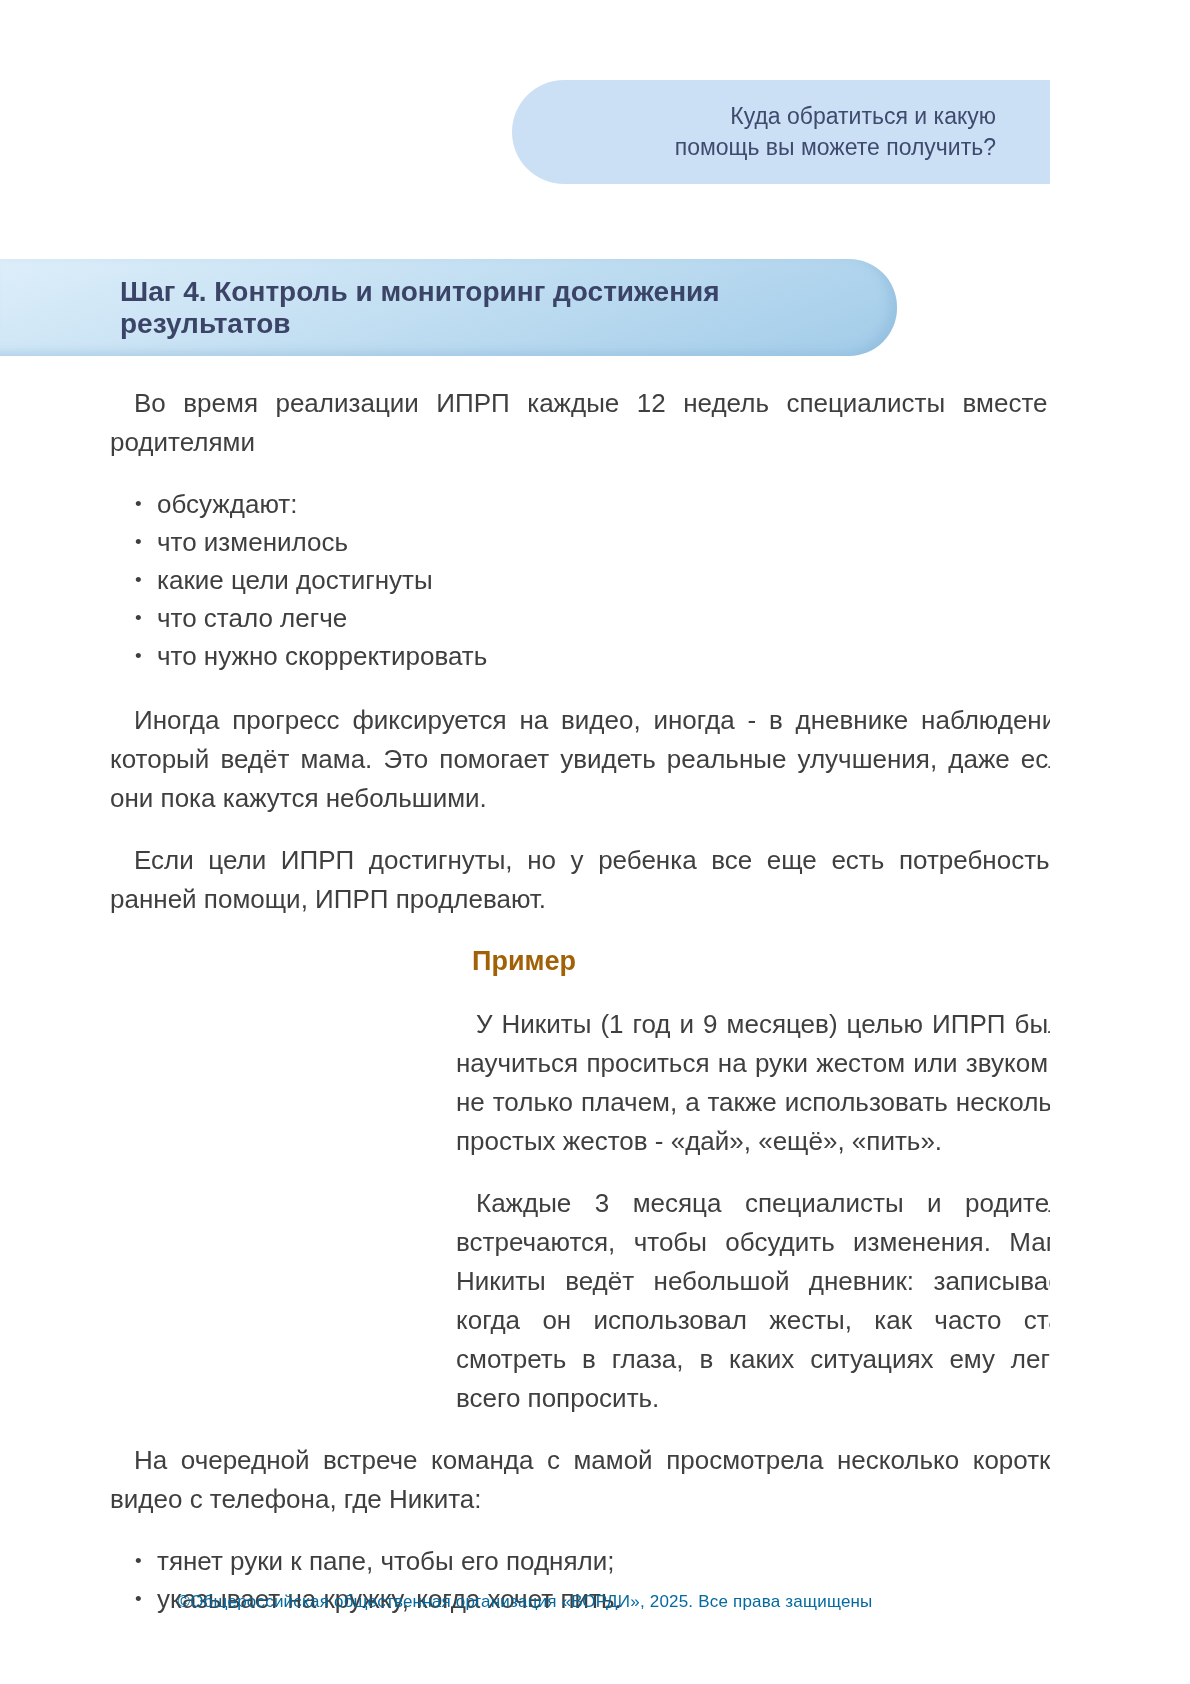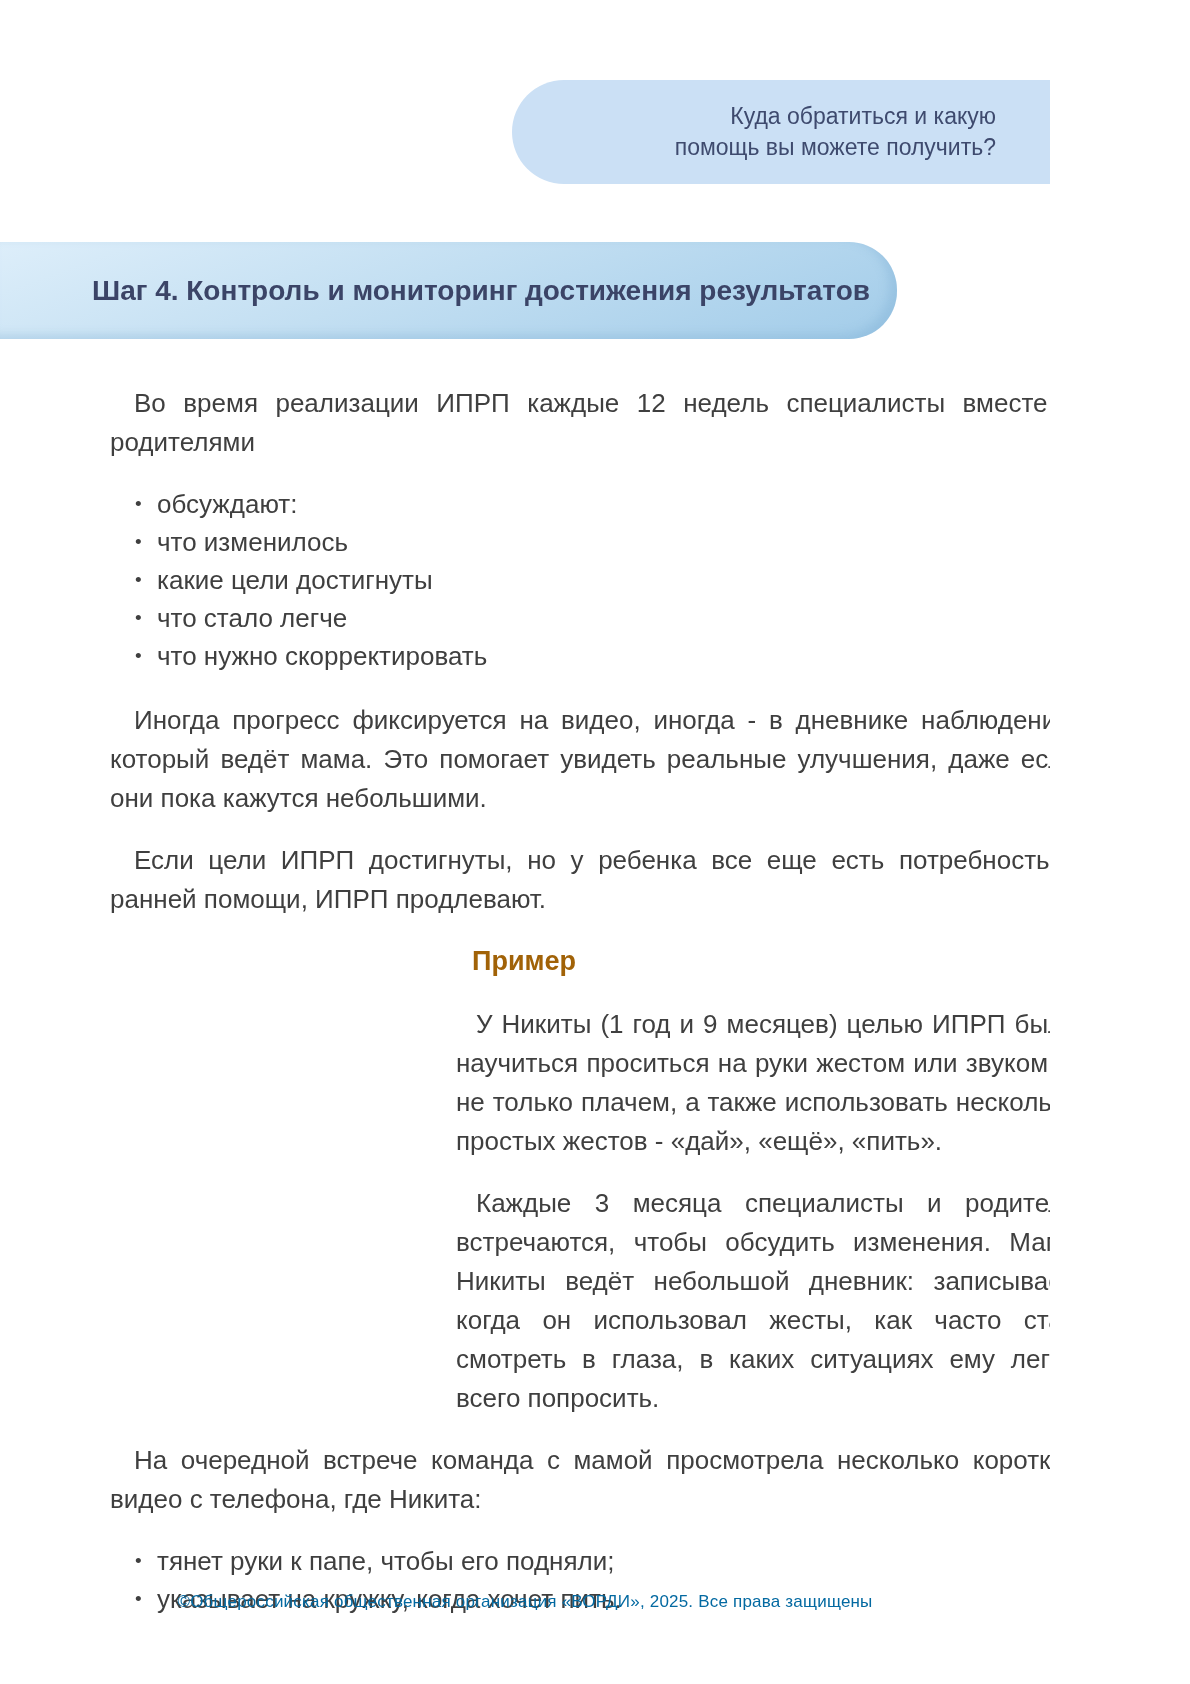--- a/index.html
+++ b/index.html
@@ -14,25 +14,25 @@
     background:#cbe0f5;border-radius:52px;
     display:flex;flex-direction:column;justify-content:center;align-items:flex-end;
     padding-right:112px;box-sizing:border-box;
   }
   .header-badge .line{
     font-size:23px;line-height:31px;color:#3e4a6e;font-weight:500;text-align:right;
   }
 
   
   .banner{
-    position:absolute;top:242px;left:0;width:897px;height:97px;
+    position:absolute;top:259px;left:0;width:897px;height:97px;
     border-radius:0 48px 48px 0;
     background:linear-gradient(160deg,#ddeefa 0%,#c3dff2 45%,#a2cce9 100%);
     box-shadow:inset -8px -4px 10px rgba(122,172,208,0.35);
-    display:flex;align-items:center;padding-left:92px;box-sizing:border-box;
+    display:flex;align-items:center;padding-left:120px;box-sizing:border-box;
   }
   .banner-title{font-size:28px;font-weight:bold;color:#3b4467;}
 
   
   .content{
     position:absolute;left:110px;top:384px;width:968px;
     color:#3f3f3f;font-size:26px;line-height:39px;
   }
   .para{text-align:justify;text-indent:24px;margin:0 0 23px 0;}
   .bullet-list{margin:6px 0 26px 0;padding:0;list-style:none;}

